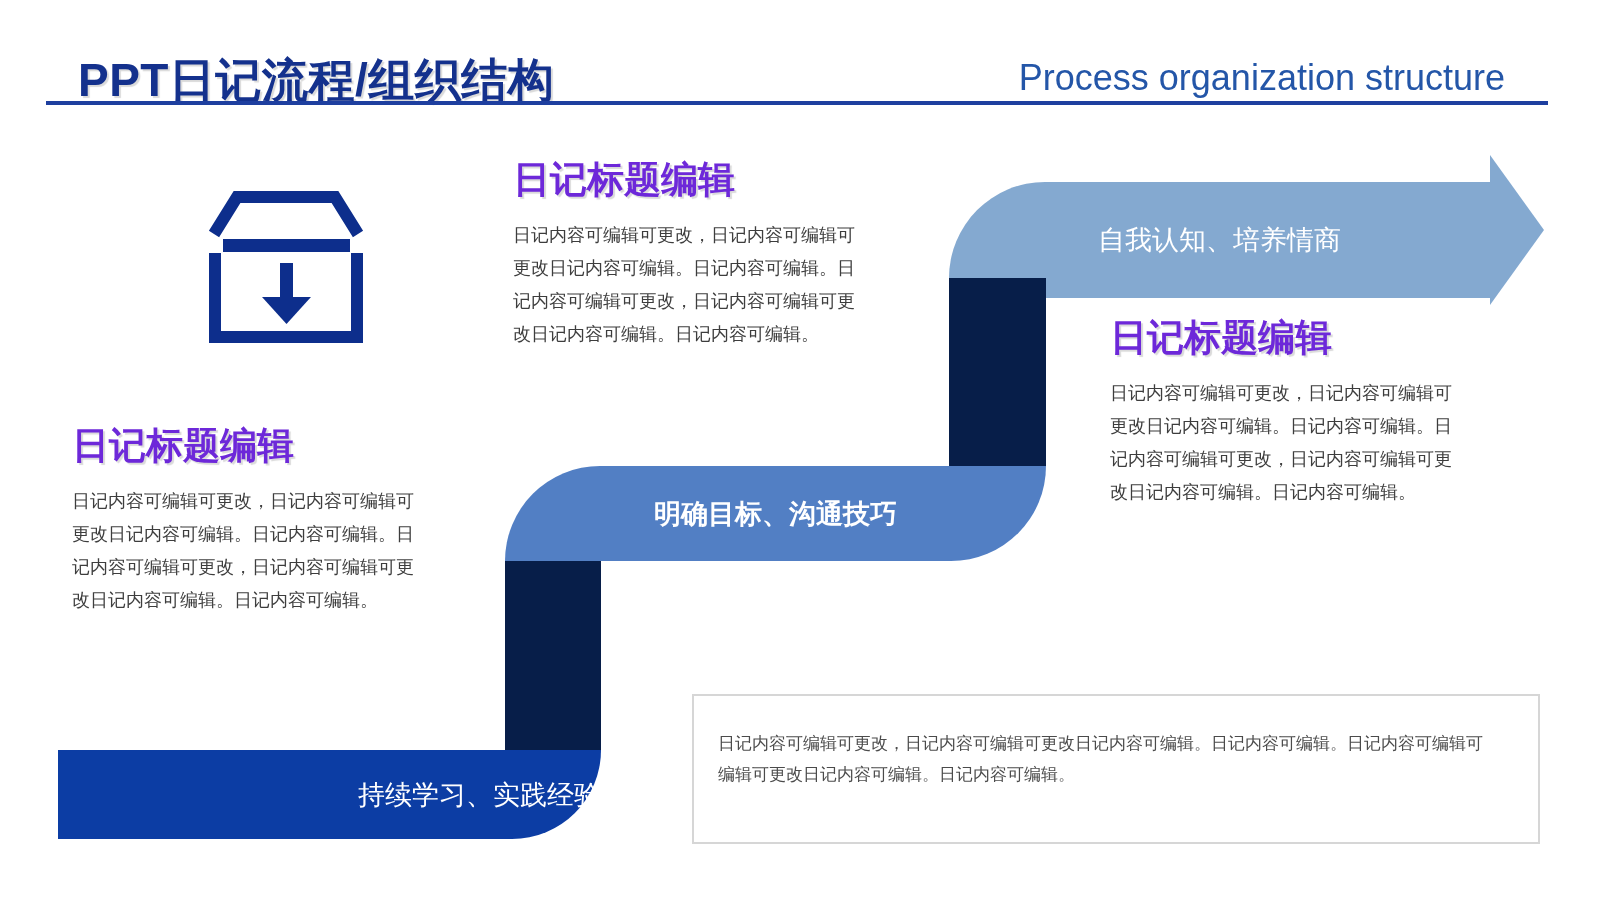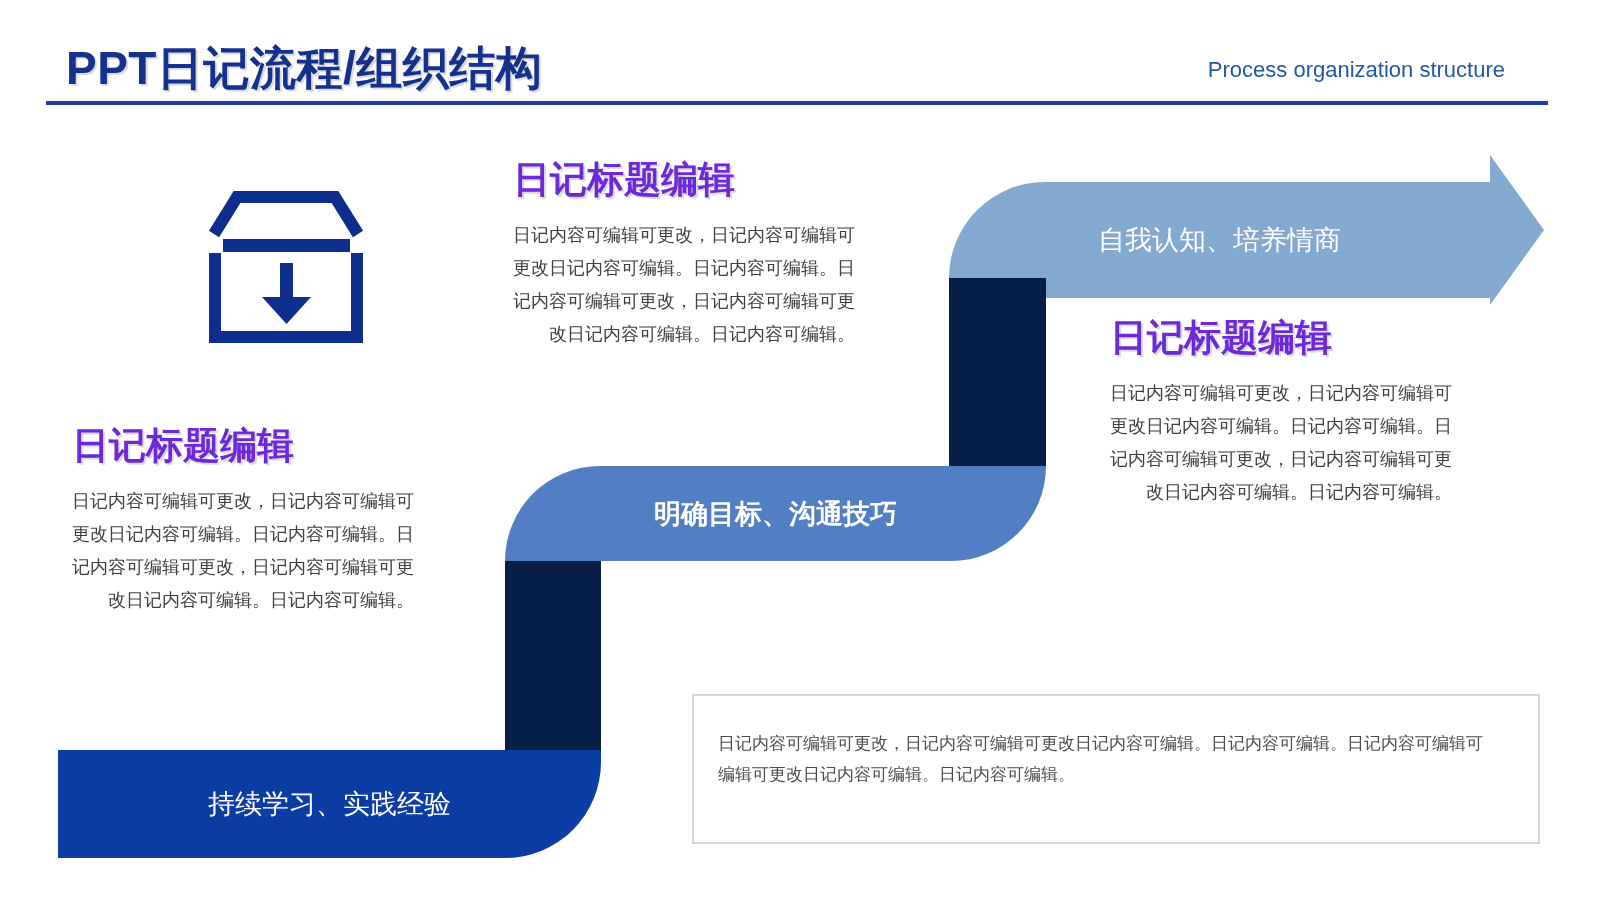--- a/index.html
+++ b/index.html
@@ -2,60 +2,60 @@
 <html><head>
 <meta charset="utf-8">
 <style>
   html,body{margin:0;padding:0;background:#fff;}
   .slide{
     position:relative;width:1600px;height:900px;background:#ffffff;
     font-family:"Liberation Sans",sans-serif;overflow:hidden;
   }
   
   .title{
-    position:absolute;left:62px;top:34px;margin:4px;
+    position:absolute;left:62px;top:34px;margin:16px;
     font-size:46px;font-weight:bold;color:#14318D;letter-spacing:0.5px;
     text-shadow:2px 2px 1px rgba(0,0,0,0.15);
   }
   .subtitle{
     position:absolute;top:57px;right:95px;
-    font-size:22px;color:#2456A8;
+    font-size:36px;color:#2456A8;
   }
   .rule{
     position:absolute;left:46px;top:101px;width:1502px;height:4px;
     background:#1E3F9F;
   }
   
   .icon{position:absolute;left:200px;top:184px;width:172px;height:164px;}
   
   .block{position:absolute;}
   .block h2{
     margin:0;font-size:37px;font-weight:bold;color:#6d28d9;line-height:44px;
     text-shadow:2px 2px 1px rgba(0,0,0,0.15);white-space:nowrap;
   }
-  .block .body{margin-top:17px;text-align:right;}
+  .block .body{margin-top:17px;}
   .block .line{
     margin:0;font-size:18px;line-height:33px;color:#3D3D3D;white-space:nowrap;
   }
   .block-top{left:513px;top:158px;}
   .block-left{left:72px;top:424px;}
   .block-right{left:1110px;top:316px;}
   
   .step{
     position:absolute;display:flex;align-items:center;justify-content:center;
     color:#FFFFFF;font-size:27px;white-space:nowrap;
   }
   .step-1{left:949px;top:182px;width:541px;height:116px;border-top-left-radius:96px;background:#84A9D0;}
   .arrowhead{
     position:absolute;left:1490px;top:155px;width:0;height:0;
     border-top:75px solid transparent;border-bottom:75px solid transparent;
     border-left:54px solid #84A9D0;
   }
   .step-2{left:505px;top:466px;width:541px;height:95px;border-top-left-radius:95px;border-bottom-right-radius:95px;background:#527FC4;font-weight:bold;}
-  .step-3{left:58px;top:750px;width:543px;height:108px;border-bottom-right-radius:96px;background:#0C3DA4;}
+  .step-3{left:58px;top:750px;width:543px;height:89px;border-bottom-right-radius:96px;background:#0C3DA4;justify-content:flex-end;}
   .connector{position:absolute;background:#071E49;}
   .connector-1{left:949px;top:278px;width:97px;height:188px;}
   .connector-2{left:505px;top:561px;width:96px;height:189px;}
   
   .note{
     position:absolute;left:692px;top:694px;width:848px;height:150px;
     border:2px solid #D6D6D6;box-sizing:border-box;
     padding:32px 0 0 24px;background:#ffffff;
   }
   .note p{margin:0;font-size:17px;line-height:31px;color:#4B4B4B;white-space:nowrap;}

